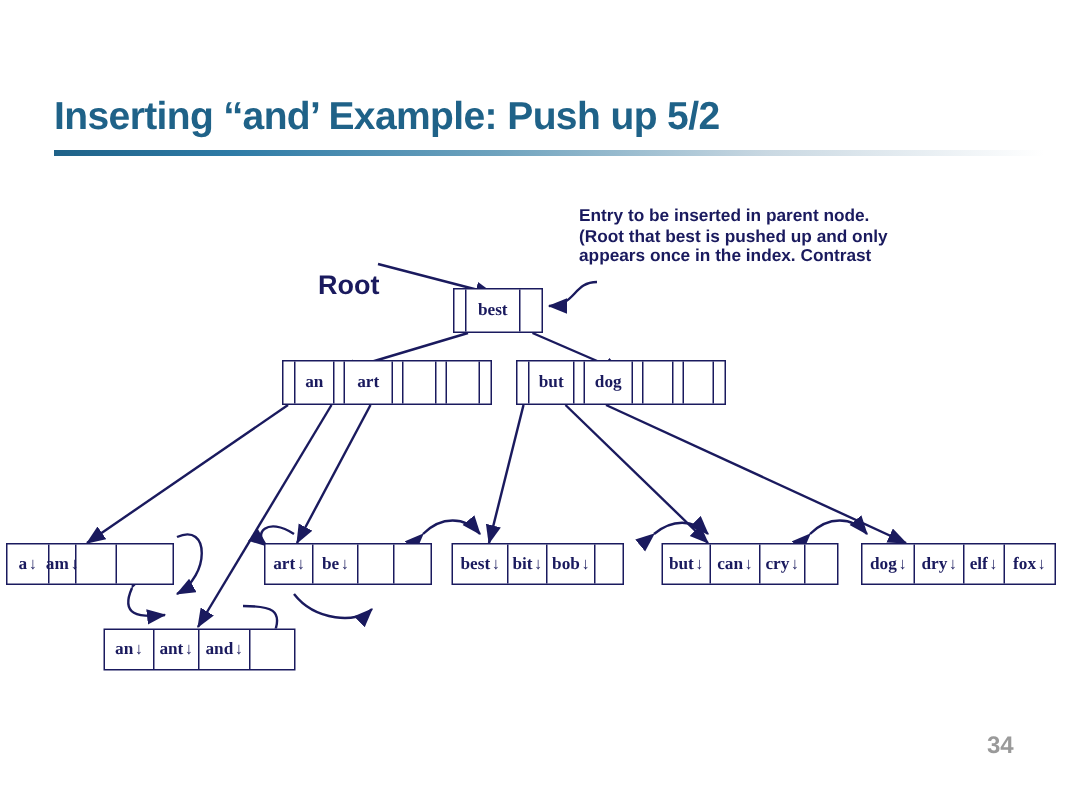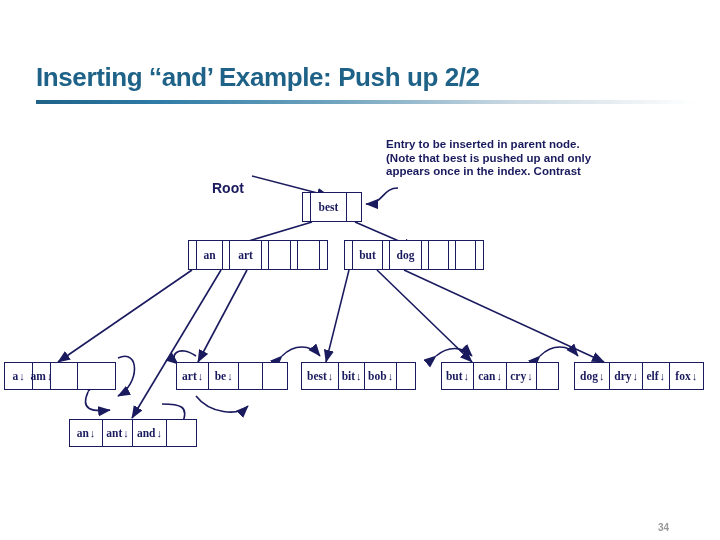--- a/index.html
+++ b/index.html
@@ -19,25 +19,25 @@
     background:linear-gradient(to right,#1F6288 0%,#2E7BA6 18%,#6FA3BE 45%,#C9D8E2 72%,#FFFFFF 100%);
   }
   
   #note{
     position:absolute; left:386px; top:138px; width:266px;
     font-size:11.5px; font-weight:bold; color:#1A1A5E; line-height:13.6px;
   }
   
   #root-label{
     position:absolute; left:212px; top:180px;
-    font-size:14px; font-weight:bold; color:#1A1A5E;
+    font-size:18px; font-weight:bold; color:#1A1A5E;
   }
   #page-num{
-    position:absolute; left:658px; top:522px;
-    font-size:10px; color:#9a9a9a; font-weight:bold;
+    position:absolute; left:658px; top:489px;
+    font-size:16px; color:#9a9a9a; font-weight:bold;
   }
   
   .node{ position:absolute; display:flex; box-sizing:border-box;
          border:1.4px solid #1A1A5E; background:#ffffff; }
   .cell{ box-sizing:border-box; border-right:1.4px solid #1A1A5E;
          display:flex; align-items:center; justify-content:center;
          font-size:11.5px; font-weight:bold; color:#1A1A5E; white-space:nowrap;font-family:Liberation Serif, serif; }
   .cell:last-child{ border-right:none; }
   .ptr{ }                                  
   .key{ }                                  
@@ -49,26 +49,26 @@
   .lvl-int { height:30px; top:240px; }
   .lvl-leaf{ height:28px; top:362px; }
   .lvl-leaf2{ height:28px; top:419px; }
 
   svg#wires{ position:absolute; left:0; top:0; width:720px; height:540px;
              pointer-events:none; }
 </style>
 </head>
 <body>
 
-<div id="slide-title">Inserting ‘‘and’ Example: Push up 2/2</div>
+<div id="slide-title">Inserting ‘‘and’ Example: Push up 5/2</div>
 <div id="title-rule"></div>
 
 <div id="note">
   <div>Entry to be inserted in parent node.</div>
-  <div>(Note that best is pushed up and only</div>
+  <div>(Root that best is pushed up and only</div>
   <div>appears once in the index. Contrast</div>
 </div>
 
 <div id="root-label">Root</div>
 
 <svg id="wires" viewBox="0 0 720 540">
   <defs>
     <marker id="ah" markerWidth="9" markerHeight="9" refX="7.5" refY="3.2" orient="auto" markerUnits="strokeWidth">
       <path d="M0,0 L8,3.2 L0,6.4 z" fill="#1A1A5E"></path>
     </marker>

